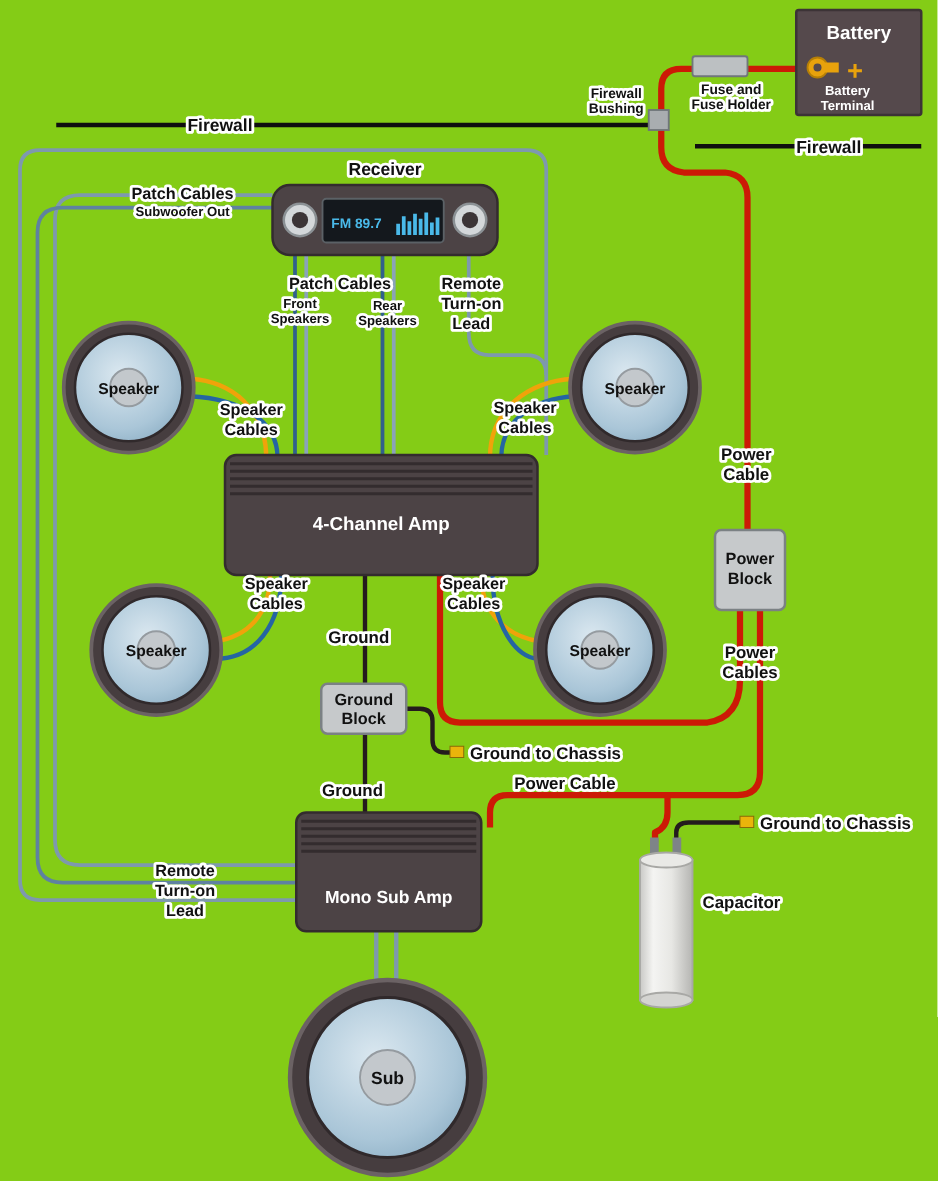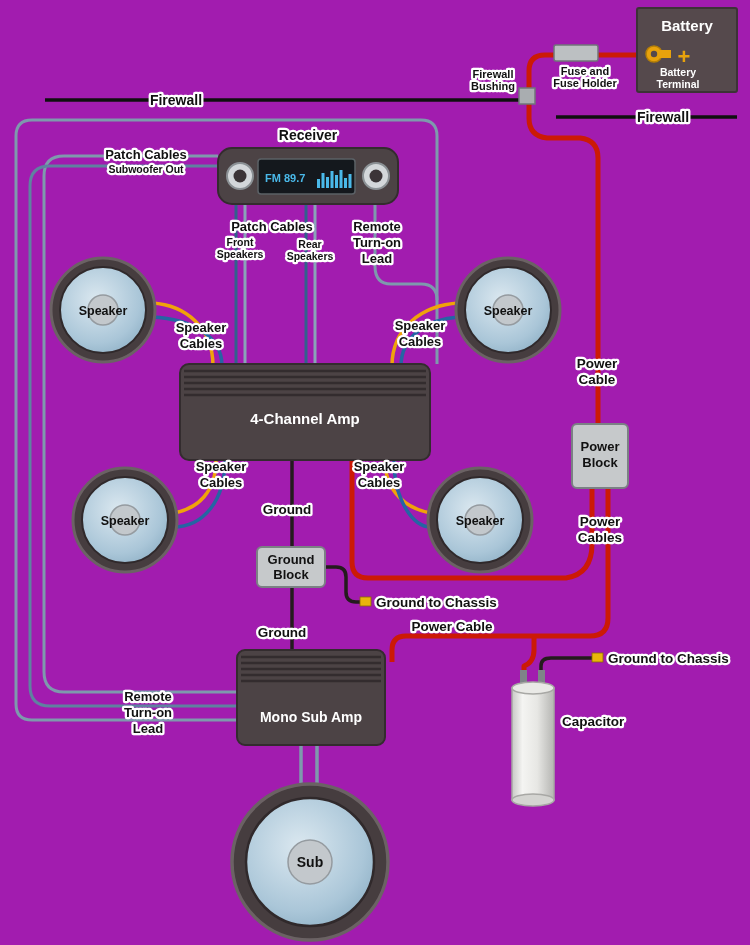--- a/index.html
+++ b/index.html
@@ -1,16 +1,16 @@
 <!DOCTYPE html>
 <html><head>
 <meta charset="utf-8">
 <style>
   html,body{margin:0;padding:0;background:#fff;}
-  .canvas{width:750px;height:945px;position:relative;background:#a21caf;}
+  .canvas{width:750px;height:945px;position:relative;background:#84cc16;}
   svg{display:block;}
   text{font-family:"Liberation Sans",sans-serif;font-weight:bold;fill:#111;}
   .mid{text-anchor:middle}
   .halo{paint-order:stroke;stroke:#fff;stroke-width:4.5px;stroke-linejoin:round;}
   .white{fill:#fff}
   .blue{fill:#4ab9e9}
   .gold{fill:#e8a20c;font-size:22px}
   .s10{font-size:10.5px}.s11{font-size:11px}.s12{font-size:12.5px}
   .s13{font-size:13px}.s135{font-size:13.5px}.s14{font-size:14px}.s15{font-size:15px}
 </style>

